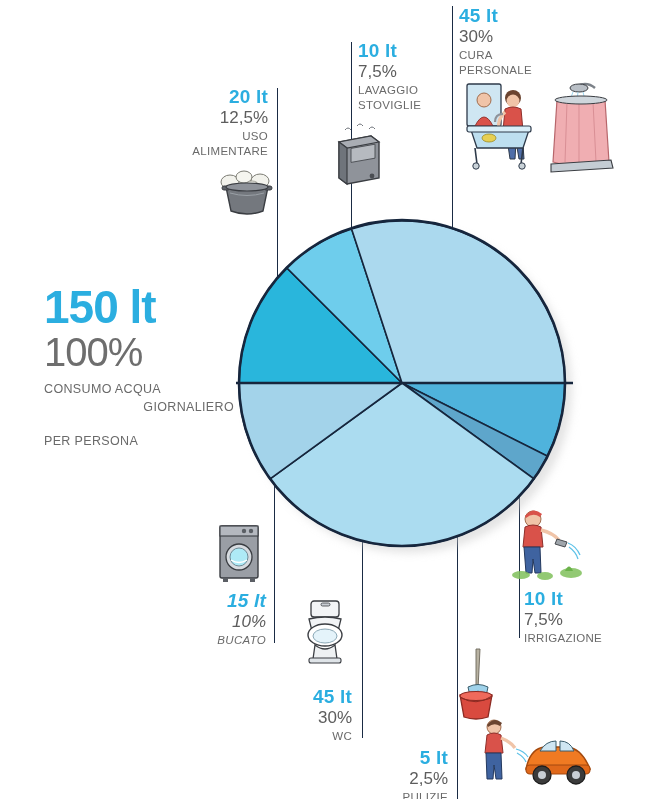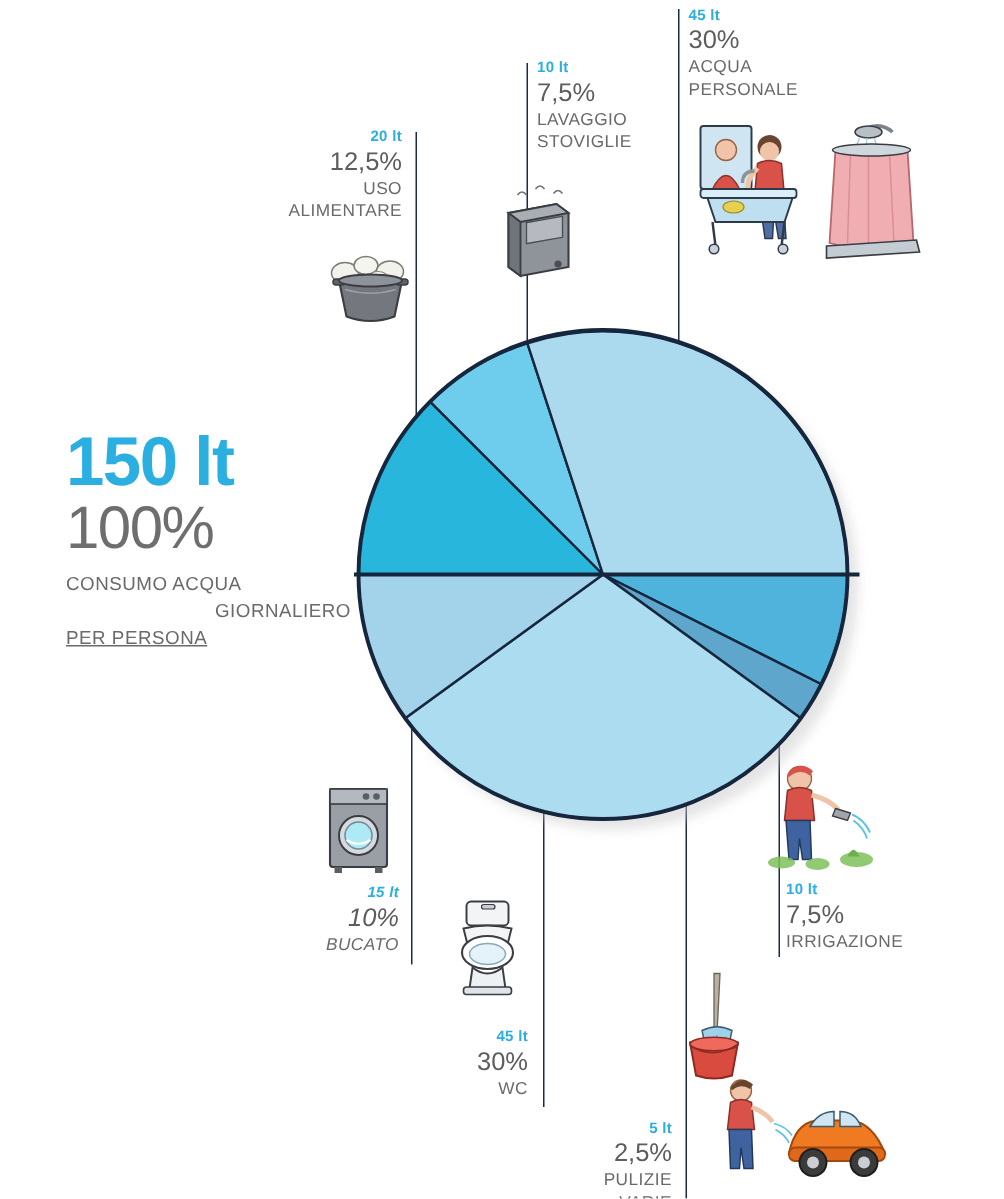--- a/index.html
+++ b/index.html
@@ -6,21 +6,21 @@
   body{width:669px;height:799px;position:relative;overflow:hidden;
        font-family:"Liberation Sans","DejaVu Sans",sans-serif;-webkit-font-smoothing:antialiased;}
 
   .stage{position:absolute;left:0;top:0;width:669px;height:799px;}
 
   
   .leader{position:absolute;width:1px;background:#1a2b44;}
 
   
   .callout{position:absolute;line-height:1.12;}
-  .callout .lt{font-size:10px;font-weight:bold;color:#2BAEE0;letter-spacing:.2px;
+  .callout .lt{font-size:19px;font-weight:bold;color:#2BAEE0;letter-spacing:.2px;
                display:block;margin-bottom:1px;}
   .callout .pct{font-size:17px;color:#5d5d5d;display:block;margin-bottom:2px;}
   .callout .desc{font-size:11.5px;color:#6a6a6a;display:block;line-height:1.25;
                  letter-spacing:.3px;}
   .callout.r{text-align:right;}
   .callout.l{text-align:left;}
 
   
   .maintitle{position:absolute;left:44px;top:284px;width:190px;}
   .maintitle .big{font-size:46px;font-weight:bold;color:#2BAEE0;line-height:1;
@@ -82,41 +82,41 @@
 
       <line x1="11" y1="161" x2="348" y2="161" stroke="#16263d" stroke-width="2.6"></line>
     </svg>
   </div>
 
   <div class="maintitle">
     <span class="big">150 lt</span>
     <span class="mid">100%</span>
     <span class="sub">CONSUMO ACQUA</span>
     <span class="sub" style="margin-top:0;text-align:right;">GIORNALIERO</span>
-    <span class="sub" style="margin-top:0;text-decoration:underline;">PER PERSONA</span>
+    <span class="sub" style="margin-top:16px;">PER PERSONA</span>
   </div>
 
   <div class="callout r" style="left:150px;top:86px;width:118px;">
     <span class="lt">20 lt</span>
     <span class="pct">12,5%</span>
     <span class="desc">USO</span>
     <span class="desc">ALIMENTARE</span>
   </div>
 
   <div class="callout l" style="left:358px;top:40px;width:120px;">
     <span class="lt">10 lt</span>
     <span class="pct">7,5%</span>
     <span class="desc">LAVAGGIO</span>
     <span class="desc">STOVIGLIE</span>
   </div>
 
   <div class="callout l" style="left:459px;top:5px;width:130px;">
     <span class="lt">45 lt</span>
     <span class="pct">30%</span>
-    <span class="desc">ACQUA</span>
+    <span class="desc">CURA</span>
     <span class="desc">PERSONALE</span>
   </div>
 
   <div class="callout r" style="left:150px;top:590px;width:116px;font-style:italic;">
     <span class="lt">15 lt</span>
     <span class="pct">10%</span>
     <span class="desc">BUCATO</span>
   </div>
 
   <div class="callout r" style="left:240px;top:686px;width:112px;">

